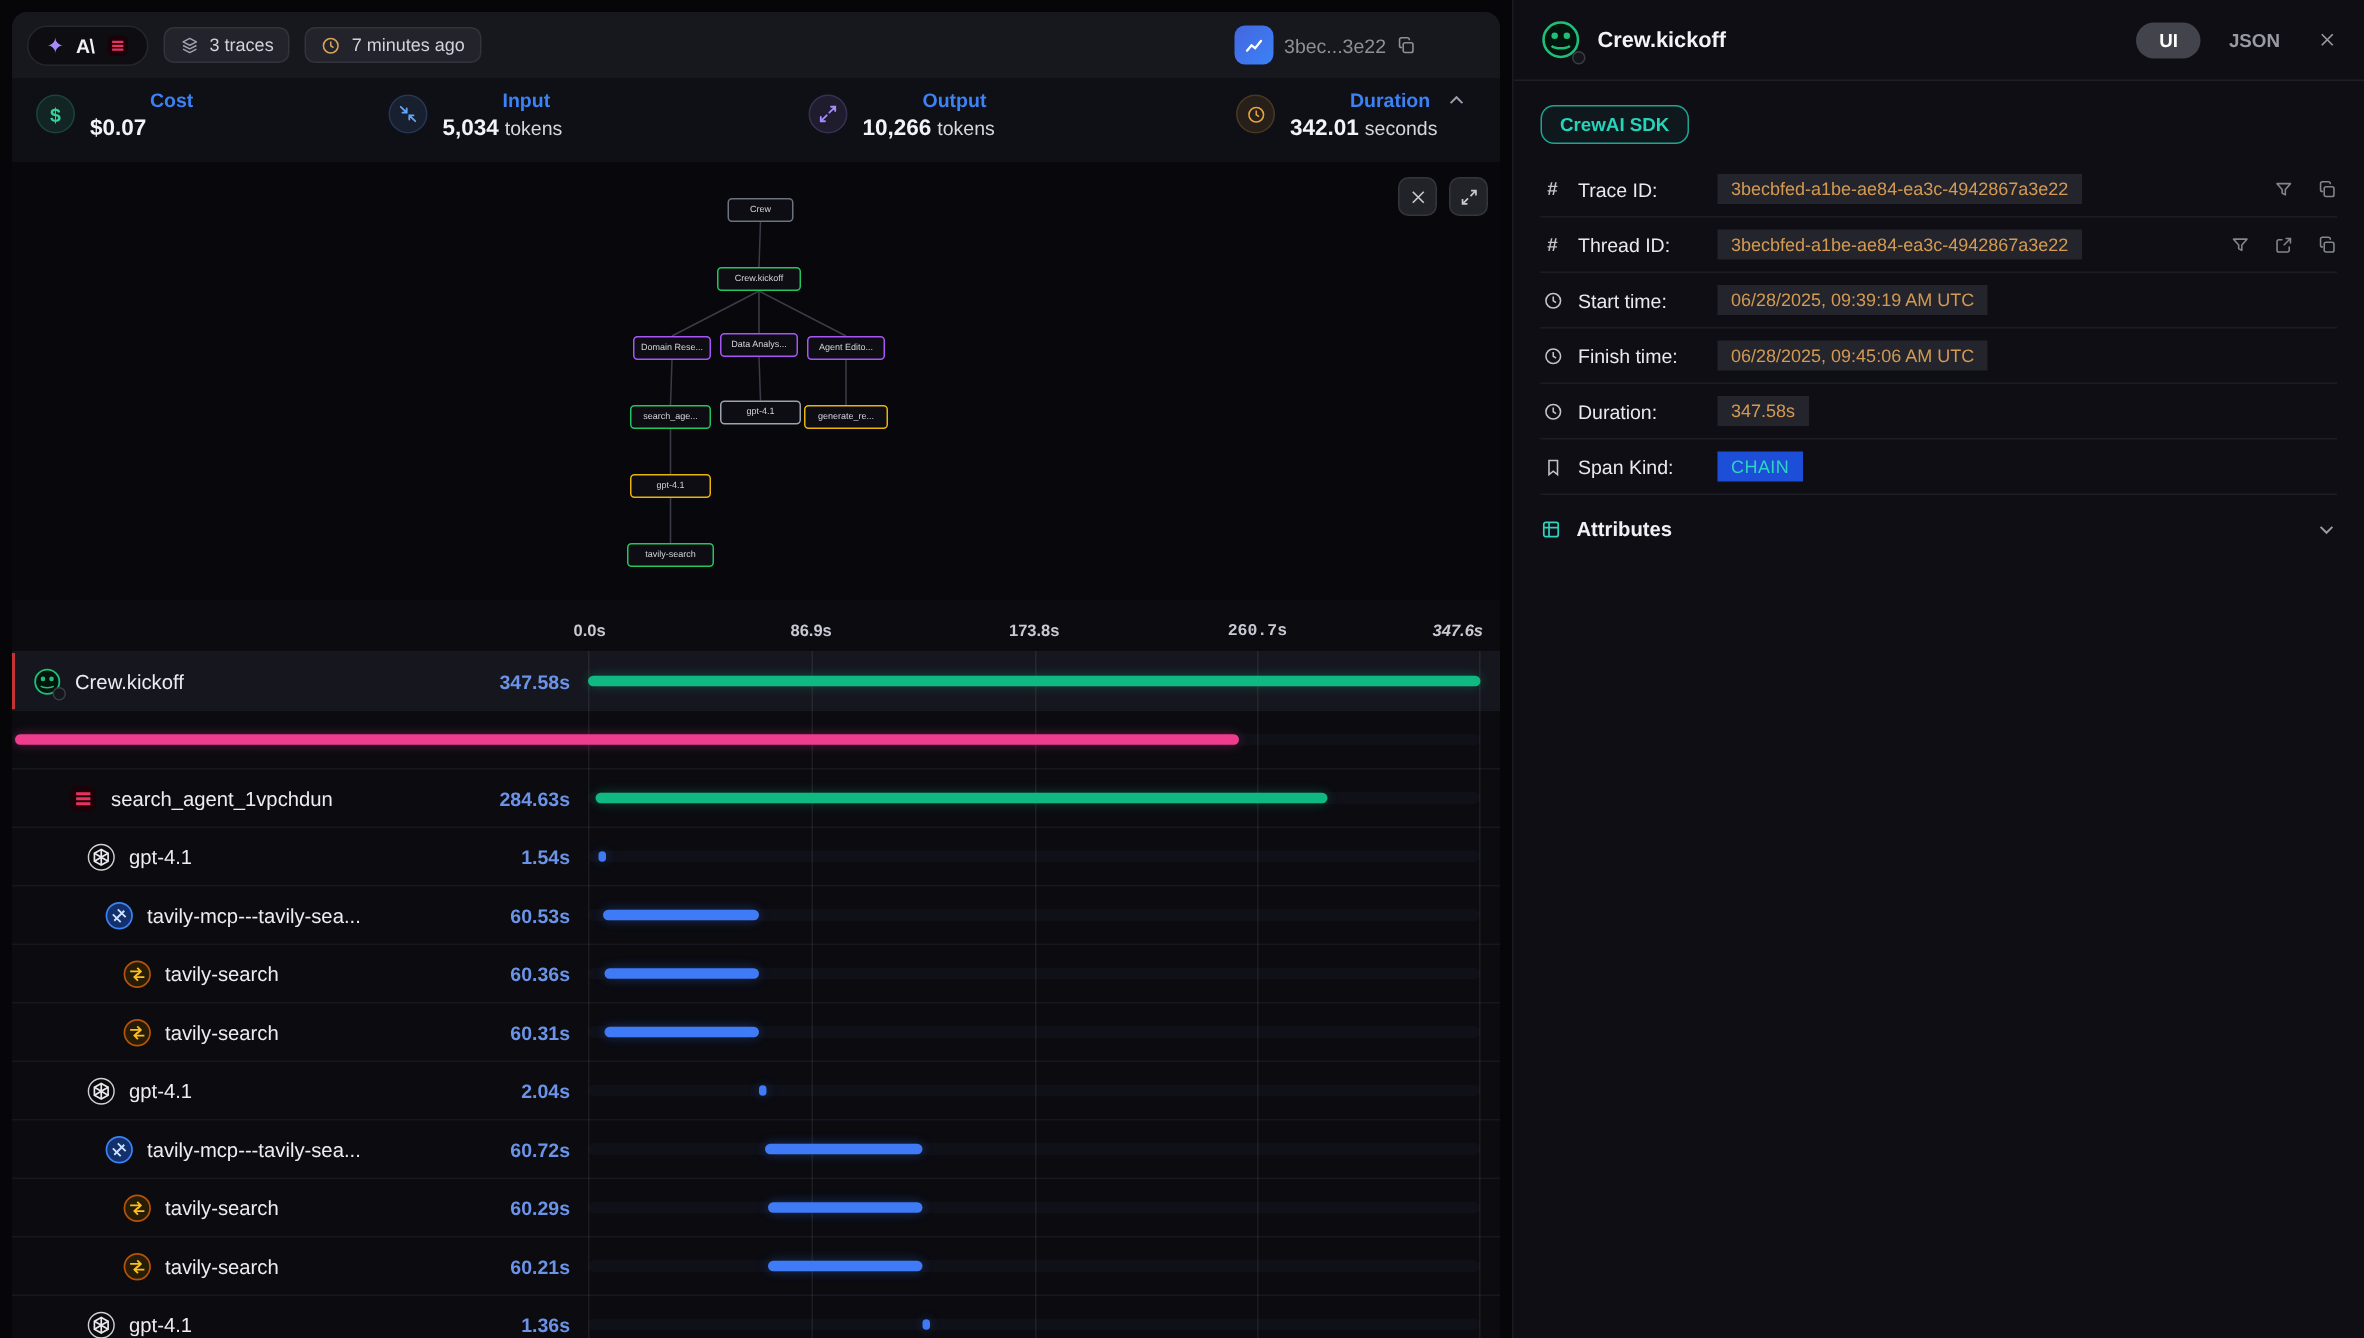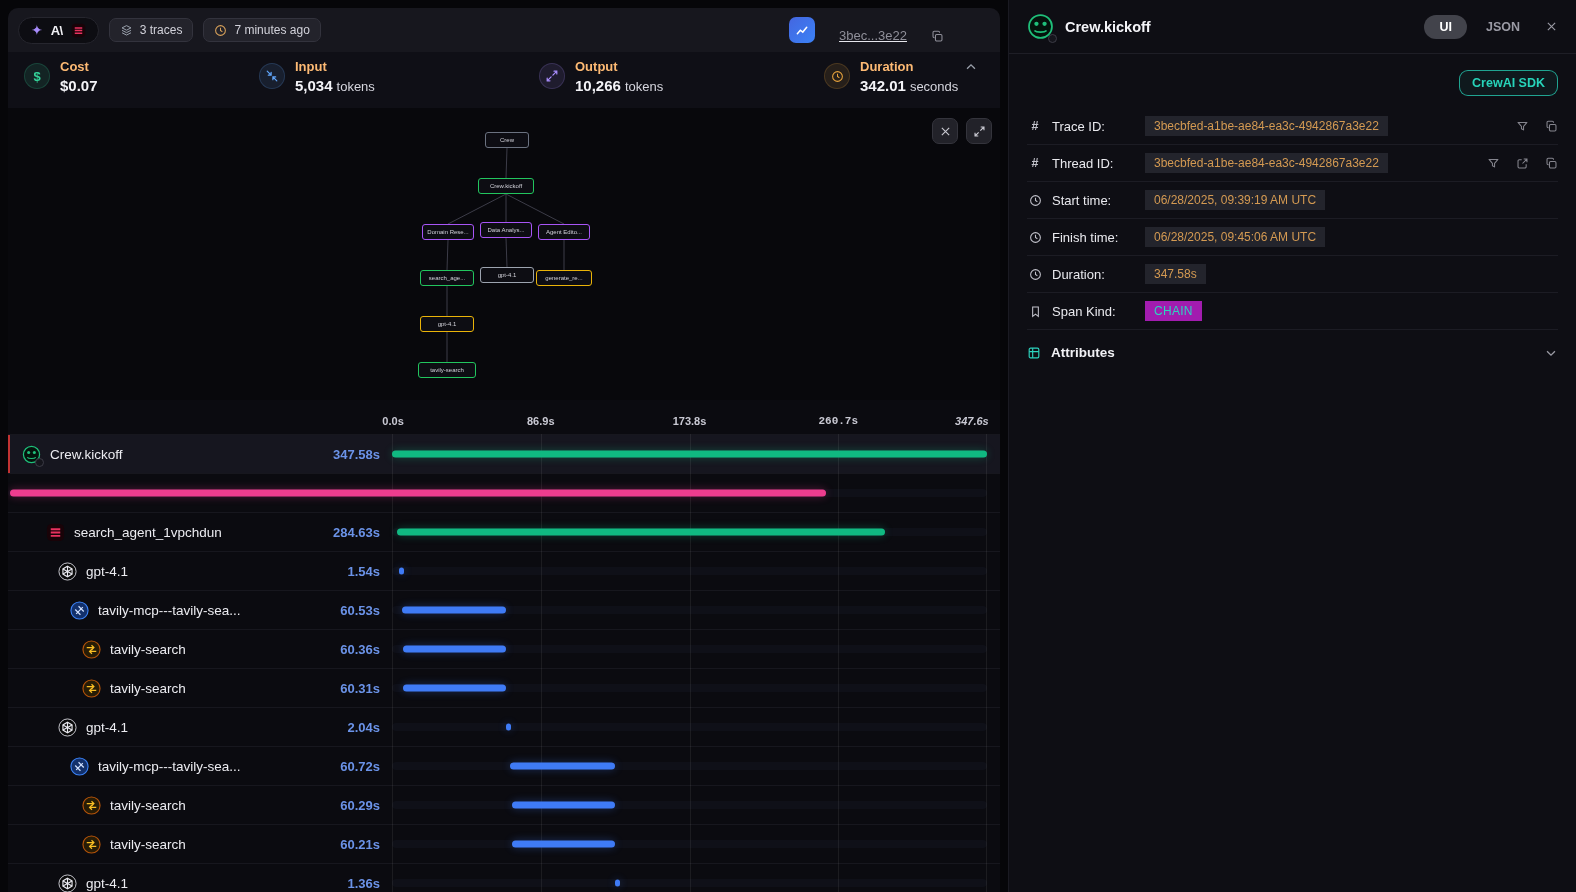--- a/index.html
+++ b/index.html
@@ -17,34 +17,34 @@
   .topbar { height:44px; flex:none; background:#17171e; display:flex; align-items:center;
             gap:10px; padding:0 56px 0 10px; }
   .logo-pill { display:flex; align-items:center; gap:8px; background:#0d0d12;
                border:1px solid #26262e; border-radius:999px; padding:5px 12px; }
   .sparkle { color:#a78bfa; font-size:14px; line-height:1; }
   .ai-logo { color:#f2f2f6; font-weight:700; font-size:13px; letter-spacing:-0.5px; }
   .chip { display:flex; align-items:center; gap:7px; background:#23232b; border:1px solid #33333d;
           border-radius:7px; padding:4px 10px; font-size:12px; color:#d2d2da; }
   .cicon { display:flex; color:#9ca3af; }
   .cicon.amber { color:#d9a25a; }
-  .tb-right { display:flex; align-items:flex-end; gap:24px;text-decoration:underline; }
+  .tb-right { display:flex; align-items:center; gap:7px; }
   .chart-btn { width:26px; height:26px; border-radius:7px; display:flex; align-items:center;
                justify-content:center; background:linear-gradient(135deg,#4466e0,#3b82f6); }
   .trace-short { color:#8f8f99; font-size:13px; }
   .copy-sm { color:#8f8f99; display:flex; }
 
   .metrics { height:56px; flex:none; background:#0f0f16; position:relative; padding:7px 0 0 16px; }
   .mitems { display:flex; }
   .metric { display:flex; gap:10px; }
   .metric:nth-child(1){ width:235px; } .metric:nth-child(2){ width:280px; }
   .metric:nth-child(3){ width:285px; }
   .micon { width:26px; height:26px; border-radius:50%; flex:none; display:flex;
            align-items:center; justify-content:center; margin-top:4px; font-weight:700; font-size:13px; }
-  .mlabel { font-size:13px; font-weight:700; color:#fdba74; }
+  .mlabel { font-size:13px; font-weight:700; color:#3b82f6;margin-left:40px; }
   .mvalue { font-size:15px; font-weight:700; color:#f3f3f7; margin-top:3px; }
   .munit  { font-weight:400; font-size:13px; color:#d6d6de; margin-left:4px; }
   .metrics-chevron { position:absolute; top:8px; right:22px; color:#9aa0ab; display:flex; cursor:pointer; }
 
   .graph { height:292px; flex:none; background:#08080c; position:relative; }
   #graph-edges { position:absolute; inset:0; width:100%; height:100%; }
   .gnode { position:absolute; height:16px; background:#0d0d13; border:1px solid #555;
            border-radius:3px; display:flex; align-items:center; justify-content:center;
            font-size:6px; color:#d2d2da; white-space:nowrap; overflow:hidden; padding:0 2px; }
   .graph-controls { position:absolute; top:10px; right:8px; display:flex; gap:8px; }
@@ -81,31 +81,31 @@
   
   .right { flex:1; background:#0e0e14; height:892px; display:flex; flex-direction:column;
            border-left:1px solid #1a1a22; }
   .phead { height:54px; flex:none; display:flex; align-items:center; gap:11px; padding:0 18px;
            border-bottom:1px solid #1e1e26; }
   .ptitle { font-size:14.5px; font-weight:700; color:#f4f4f8; }
   .tab-ui { background:#42434b; color:#ffffff; border-radius:999px; padding:5px 15px;
             font-size:12.5px; font-weight:600; cursor:pointer; }
   .tab-json { color:#9a9aa4; font-size:12.5px; font-weight:600; margin-left:8px; cursor:pointer; }
   .pclose { color:#9a9aa4; margin-left:14px; display:flex; cursor:pointer; }
-  .sdk-row { display:flex; justify-content:flex-end; padding:16px 18px 12px; }
+  .sdk-row { display:flex; justify-content:flex-start; padding:16px 18px 12px; }
   .sdk-badge { color:#27d3b9; border:1.5px solid rgba(39,211,185,0.75); background:rgba(39,211,185,0.06);
                border-radius:9px; padding:5px 12px; font-size:12.5px; font-weight:700; }
   .fields { padding:0 18px; }
   .frow { display:flex; align-items:center; height:37px; border-bottom:1px solid #1c1c24; gap:9px; }
   .ficon { width:16px; flex:none; display:flex; justify-content:center; color:#c2c2cb;
            font-size:12.5px; font-weight:700; }
   .flabel { width:84px; flex:none; font-size:13px; color:#e9e9ee; }
   .fpill { border-radius:0; padding:3px 9px; font-size:12px; white-space:nowrap; }
   .fpill.amber { background:#23242c; color:#d49a52; }
-  .fpill.teal  { background:#a21caf; color:#2dd4bf; letter-spacing:0.3px; }
+  .fpill.teal  { background:#1d4ed8; color:#2dd4bf; letter-spacing:0.3px; }
   .factions { margin-left:auto; display:flex; gap:16px; color:#85858e; }
   .factions span { display:flex; cursor:pointer; }
   .attr-row { display:flex; align-items:center; gap:10px; padding:15px 18px; cursor:pointer; }
   .attr-icon { display:flex; color:#2dd4bf; }
   .attr-label { flex:1; font-size:13.5px; font-weight:700; color:#f1f1f5; }
   .attr-chev { display:flex; color:#9a9aa4; }
 </style>
 </head>
 <body>
 

